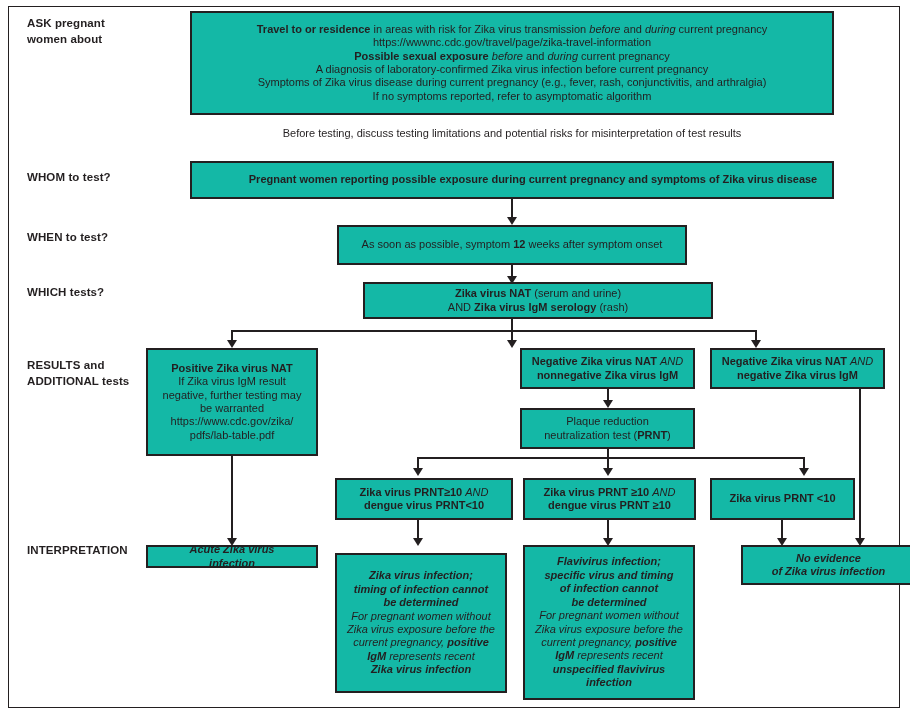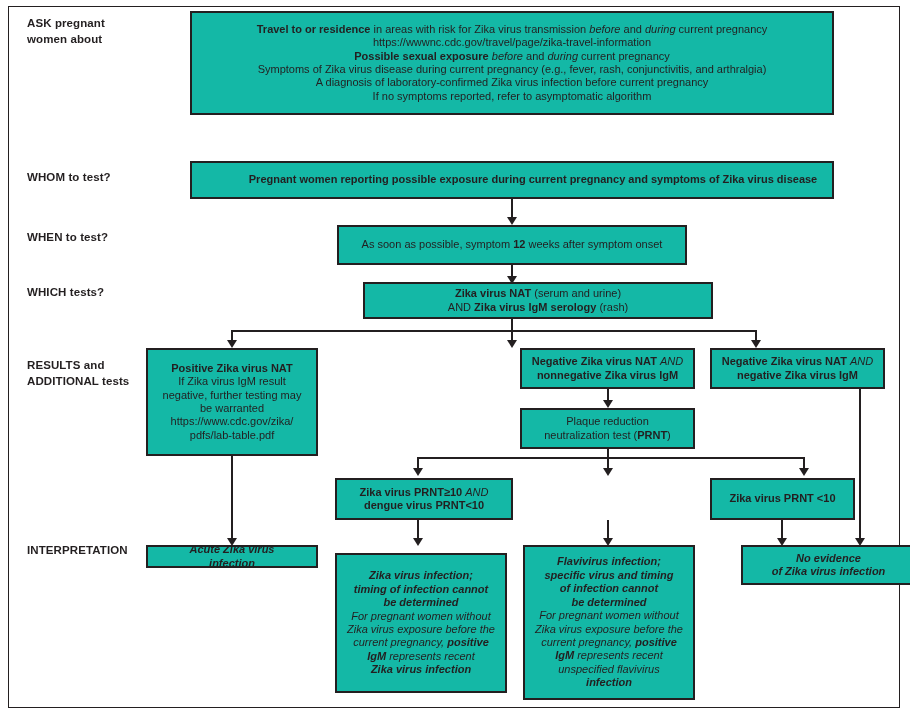--- a/index.html
+++ b/index.html
@@ -82,26 +82,27 @@
   <div class="rowlabel" style="left:27px;top:285px;">WHICH tests?</div>
   <div class="rowlabel" style="left:27px;top:358px;">RESULTS  and
 ADDITIONAL tests</div>
   <div class="rowlabel" style="left:27px;top:543px;">INTERPRETATION</div>
 
   <div class="box t115" style="left:190px;top:11px;width:644px;height:104px;">
     <div class="inner">
         <div class="boxline"><span style="font-weight: bold;">Travel to or residence</span><span> in areas with risk for Zika virus transmission </span><span style="font-style: italic;">before</span><span> and </span><span style="font-style: italic;">during</span><span> current pregnancy</span></div>
         <div class="boxline"><span>https://wwwnc.cdc.gov/travel/page/zika-travel-information</span></div>
         <div class="boxline"><span style="font-weight: bold;">Possible sexual exposure</span><span> </span><span style="font-style: italic;">before</span><span> and </span><span style="font-style: italic;">during</span><span> current pregnancy</span></div>
+        <div class="boxline"><span>A diagnosis of laboratory-confirmed Zika virus infection before current pregnancy</span></div>
         <div class="boxline"><span>Symptoms of Zika virus disease during current pregnancy (e.g., fever, rash, conjunctivitis, and arthralgia)</span></div>
-        <div class="boxline"><span>A diagnosis of laboratory-confirmed Zika virus infection before current pregnancy</span></div>
         <div class="boxline"><span>If no symptoms reported, refer to asymptomatic algorithm</span></div>
       </div>
   </div>
 
+  <div class="note" style="left:190px;top:127px;width:644px;">Before testing, discuss testing limitations and potential risks for misinterpretation of test results</div>
 
   <div class="box t115" style="left:190px;top:161px;width:644px;height:38px;padding-left:47px;">
     <div class="inner">
         <div class="boxline"><span style="font-weight: bold;">Pregnant women reporting possible exposure during current pregnancy and symptoms of Zika virus disease</span></div>
       </div>
   </div>
 
   <div class="vline" style="left:511px;top:199px;height:20px;"></div>
   <div class="arrow" style="left:507px;top:217px;"></div>
 
@@ -174,20 +175,26 @@
   <div class="arrow" style="left:603px;top:468px;"></div>
   <div class="arrow" style="left:799px;top:468px;"></div>
 
   <div class="box t115" style="left:335px;top:478px;width:178px;height:42px;">
     <div class="inner">
         <div class="boxline"><span style="font-weight: bold;">Zika virus PRNT≥10 </span><span style="font-style: italic;">AND</span></div>
         <div class="boxline"><span style="font-weight: bold;">dengue virus PRNT&lt;10</span></div>
       </div>
   </div>
 
+  <div class="box t115" style="left:523px;top:478px;width:173px;height:42px;">
+    <div class="inner">
+        <div class="boxline"><span style="font-weight: bold;">Zika virus PRNT ≥10 </span><span style="font-style: italic;">AND</span></div>
+        <div class="boxline"><span style="font-weight: bold;">dengue virus PRNT ≥10</span></div>
+      </div>
+  </div>
 
   <div class="box t115" style="left:710px;top:478px;width:145px;height:42px;">
     <div class="inner">
         <div class="boxline"><span style="font-weight: bold;">Zika virus PRNT &lt;10</span></div>
       </div>
   </div>
 
   <div class="vline" style="left:231px;top:456px;height:85px;"></div>
   <div class="arrow" style="left:227px;top:538px;"></div>
 
@@ -226,21 +233,21 @@
   <div class="box t115" style="left:523px;top:545px;width:172px;height:155px;">
     <div class="inner">
         <div class="boxline"><span style="font-weight: bold; font-style: italic;">Flavivirus infection;</span></div>
         <div class="boxline"><span style="font-weight: bold; font-style: italic;">specific virus and timing</span></div>
         <div class="boxline"><span style="font-weight: bold; font-style: italic;">of infection cannot</span></div>
         <div class="boxline"><span style="font-weight: bold; font-style: italic;">be determined</span></div>
         <div class="boxline"><span style="font-style: italic;">For pregnant women without</span></div>
         <div class="boxline"><span style="font-style: italic;">Zika virus exposure before the</span></div>
         <div class="boxline"><span style="font-style: italic;">current pregnancy, </span><span style="font-weight: bold; font-style: italic;">positive</span></div>
         <div class="boxline"><span style="font-weight: bold; font-style: italic;">IgM</span><span style="font-style: italic;"> represents recent</span></div>
-        <div class="boxline"><span style="font-weight: normal; font-style: italic;">unspecified flavivirus</span></div>
+        <div class="boxline"><span style="font-weight: bold; font-style: italic;">unspecified flavivirus</span></div>
         <div class="boxline"><span style="font-weight: bold; font-style: italic;">infection</span></div>
       </div>
   </div>
 
   <div class="box t115" style="left:710px;top:545px;width:175px;height:40px;margin-left:31px;">
     <div class="inner">
         <div class="boxline"><span style="font-weight: bold; font-style: italic;">No evidence</span></div>
         <div class="boxline"><span style="font-weight: bold; font-style: italic;">of Zika virus infection</span></div>
       </div>
   </div>

